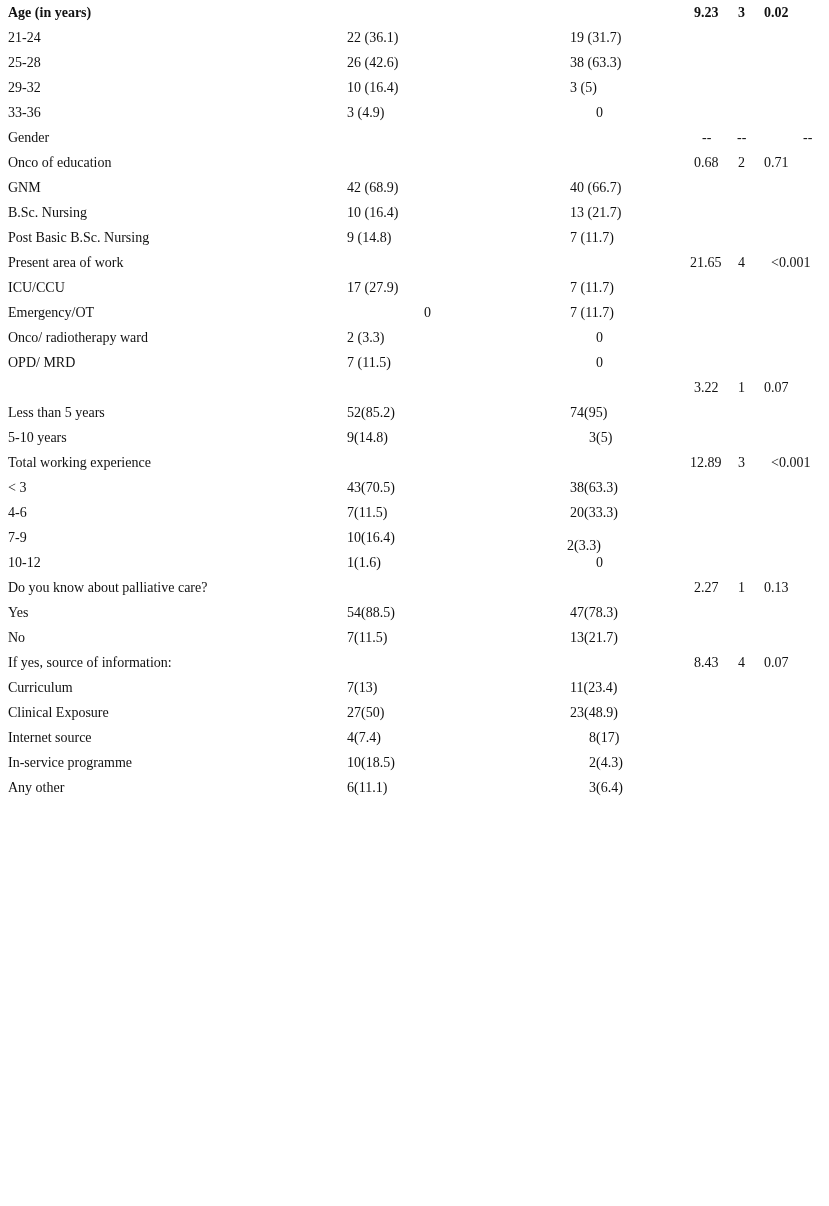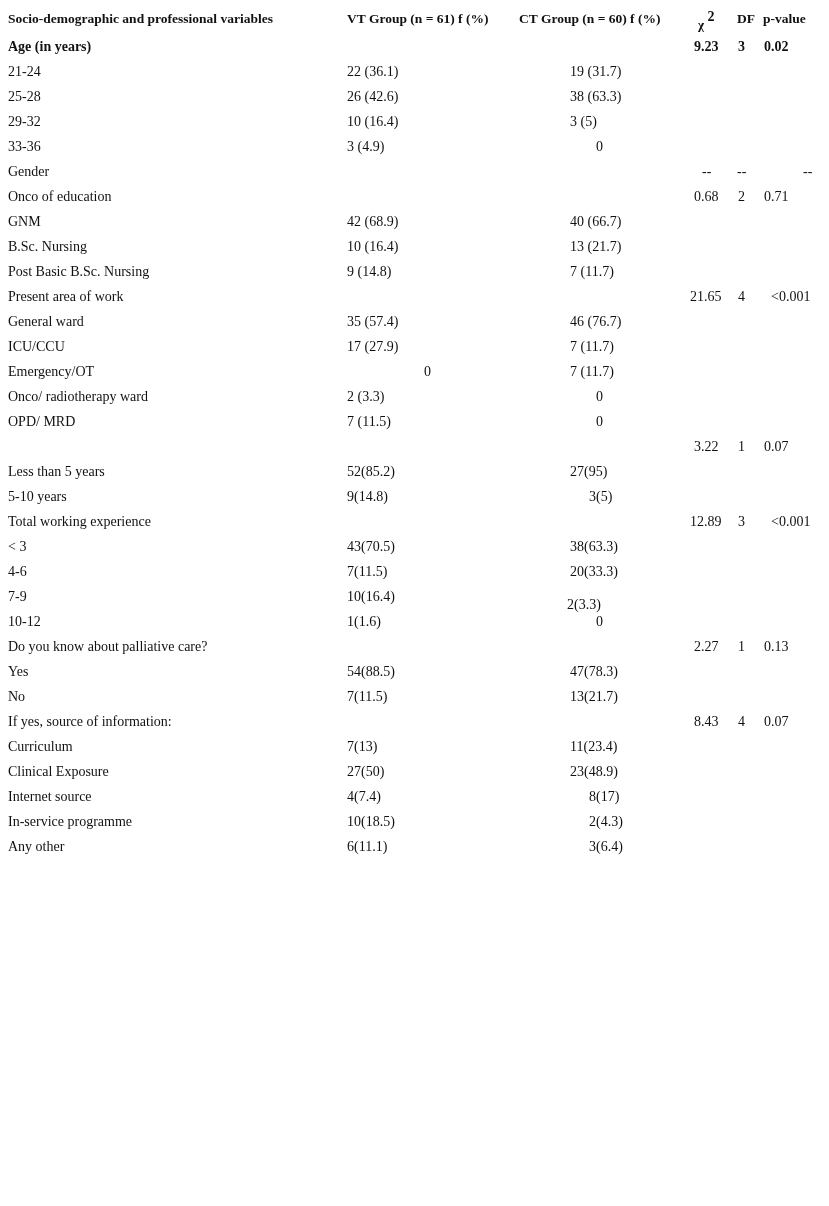--- a/index.html
+++ b/index.html
@@ -21,28 +21,20 @@
     .h2 { left: 519px; }
     .h3 { left: 698px; font-weight: normal !important; }
     .h3 sup { font-size: 14px; font-weight: bold; position: relative; top: -2px; }
     .h4 { left: 737px; }
     .h5 { left: 763px; }
   </style>
 </head>
 <body>
 
 <div class="tbl">
-  <div class="row hdr">
-    <span class="c0">Socio-demographic and professional variables</span>
-    <span class="h1">VT Group (n = 61) f (%)</span>
-    <span class="h2">CT Group (n = 60) f (%)</span>
-    <span class="h3"><span style="position:static;font-size:13px;line-height:inherit">χ</span> <sup>2</sup></span>
-    <span class="h4">DF</span>
-    <span class="h5">p-value</span>
-  </div>
   <div id="rows">
       <div class="row bold">
         <span class="c0">Age (in years)</span>
         <span class="c1"></span>
         <span class="c2"></span>
         <span class="c3" style="left: 694px;">9.23</span>
         <span class="c4">3</span>
         <span class="c5">0.02</span>
       </div>
       <div class="row">
@@ -119,28 +111,20 @@
       </div>
       <div class="row">
         <span class="c0">Present area of work</span>
         <span class="c1"></span>
         <span class="c2"></span>
         <span class="c3">21.65</span>
         <span class="c4">4</span>
         <span class="c5" style="left: 771px;">&lt;0.001</span>
       </div>
       <div class="row">
-        <span class="c0">General ward</span>
-        <span class="c1">35 (57.4)</span>
-        <span class="c2">46 (76.7)</span>
-        <span class="c3"></span>
-        <span class="c4"></span>
-        <span class="c5"></span>
-      </div>
-      <div class="row">
         <span class="c0">ICU/CCU</span>
         <span class="c1">17 (27.9)</span>
         <span class="c2">7 (11.7)</span>
         <span class="c3"></span>
         <span class="c4"></span>
         <span class="c5"></span>
       </div>
       <div class="row">
         <span class="c0">Emergency/OT</span>
         <span class="c1" style="left: 424px;">0</span>
@@ -168,21 +152,21 @@
       <div class="row">
         <span class="c1"></span>
         <span class="c2"></span>
         <span class="c3" style="left: 694px;">3.22</span>
         <span class="c4">1</span>
         <span class="c5">0.07</span>
       </div>
       <div class="row">
         <span class="c0">Less than 5 years</span>
         <span class="c1">52(85.2)</span>
-        <span class="c2">27(95)</span>
+        <span class="c2">74(95)</span>
         <span class="c3"></span>
         <span class="c4"></span>
         <span class="c5"></span>
       </div>
       <div class="row">
         <span class="c0">5-10 years</span>
         <span class="c1">9(14.8)</span>
         <span class="c2" style="left: 589px;">3(5)</span>
         <span class="c3"></span>
         <span class="c4"></span>

